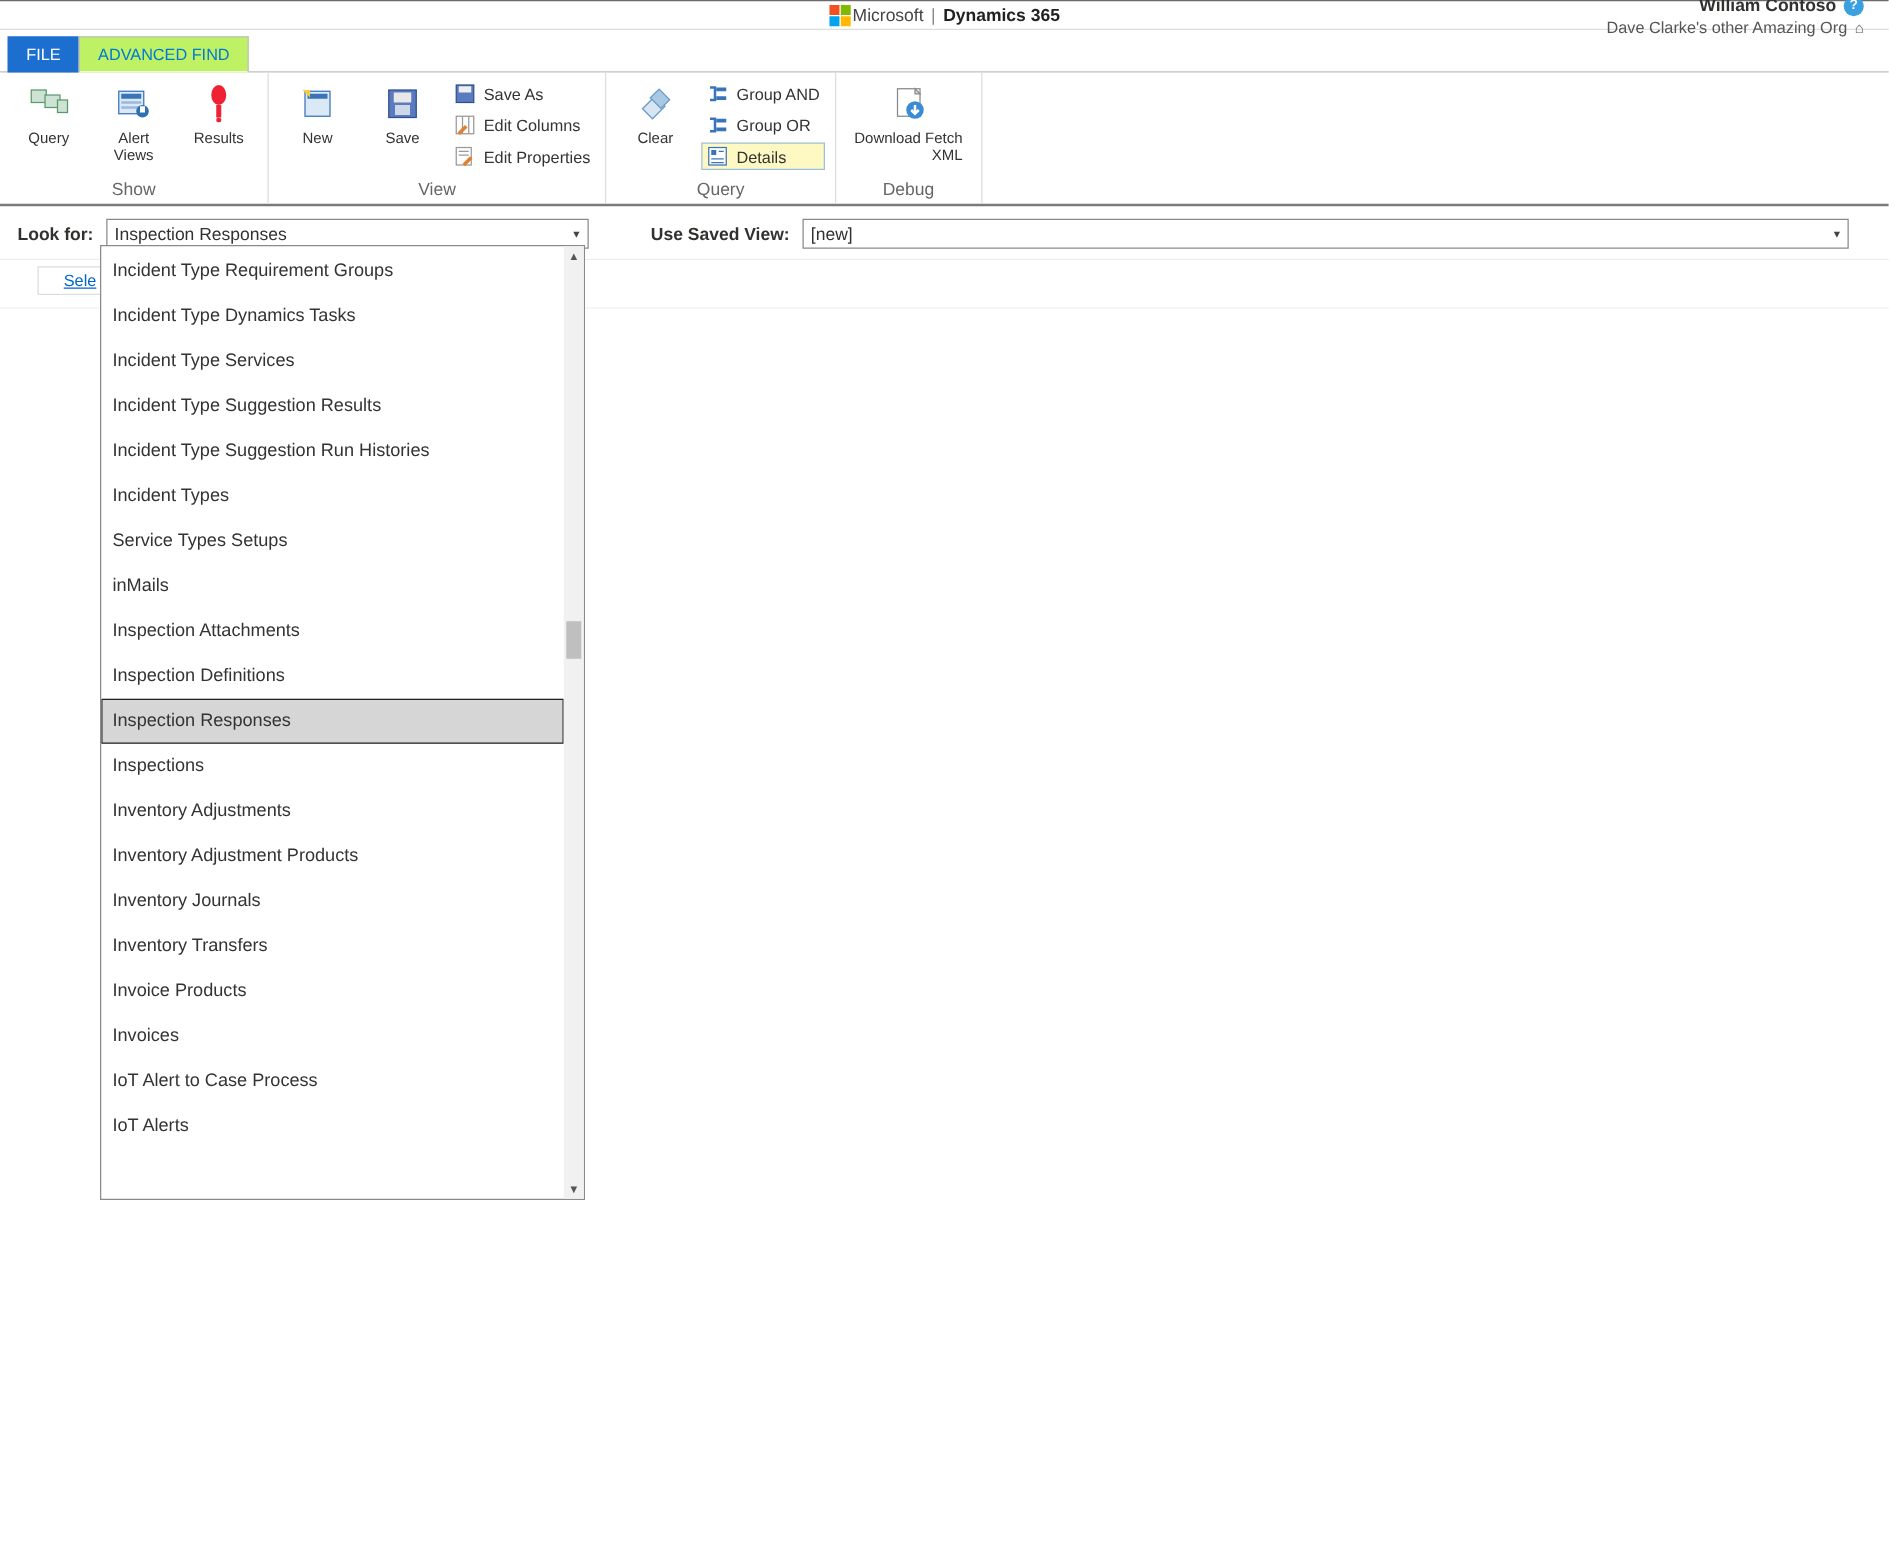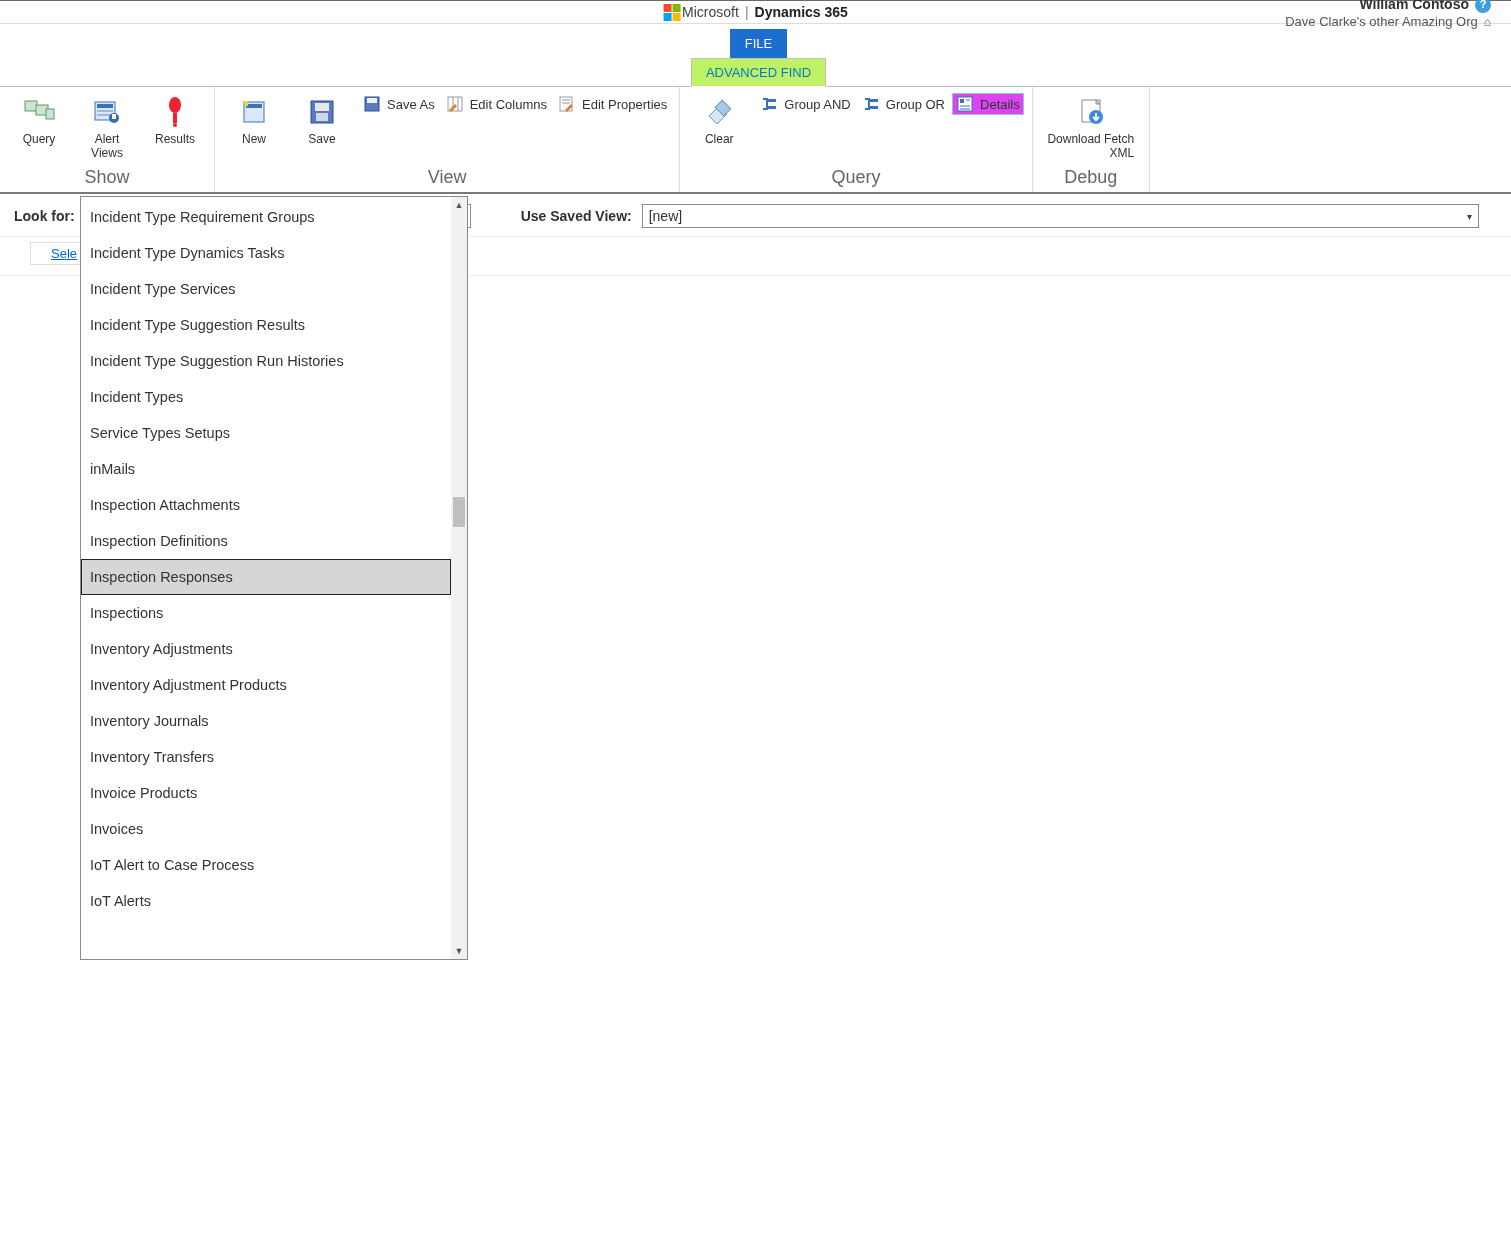--- a/index.html
+++ b/index.html
@@ -55,24 +55,23 @@
   .help-icon {
     width:16px; height:16px; border-radius:50%;
     background:#3aa0e0; color:#fff; font-size:11px;
     display:inline-flex; align-items:center; justify-content:center;
     font-weight:bold;
   }
   .home-icon { color:#555; font-size:12px; }
 
   .tabs-row {
     display:flex;
-    align-items:center;
+    align-items:flex-end;
     margin-top:4px;
     padding-left:6px;
-    flex-direction:column;
   }
   .tab {
     padding:6px 14px;
     font-size:13px;
     border:1px solid transparent;
     position:relative;
     top:1px;
   }
   .tab.file {
     background:#1c6fcf;
@@ -93,35 +92,35 @@
     height:108px;
   }
   .ribbon-group {
     border-right:1px solid #ddd;
     display:flex;
     flex-direction:column;
     align-items:center;
     padding:4px 8px 2px;
   }
   .ribbon-group-body { display:flex; flex:1; align-items:flex-start; gap:6px; }
-  .ribbon-group-label { font-size:18px; color:#666; margin-top:auto; padding:2px 0; }
+  .ribbon-group-label { font-size:14px; color:#666; margin-top:auto; padding:2px 0; }
   .big-btn {
     display:flex; flex-direction:column; align-items:center; justify-content:flex-start;
     width:62px; padding:4px 2px; gap:3px;
     font-size:12px; color:#333; text-align:center; cursor:default;
   }
   .big-btn .icon-box {
     width:34px; height:34px; display:flex; align-items:center; justify-content:center;
   }
-  .small-btn-col { display:flex; gap:3px; padding-top:2px; }
+  .small-btn-col { display:flex; flex-direction:column; gap:3px; padding-top:2px; }
   .small-btn {
     display:flex; align-items:center; gap:6px;
     font-size:13px; color:#333; padding:2px 4px; white-space:nowrap;
   }
-  .small-btn.highlight { background:#d946ef; border:1px solid #9ac0e0; padding:1px 3px; }
+  .small-btn.highlight { background:#fef9c3; border:1px solid #9ac0e0; padding:1px 3px; }
   .small-icon { width:18px; height:18px; display:inline-flex; align-items:center; justify-content:center; }
 
   .criteria-bar {
     display:flex;
     align-items:center;
     gap:10px;
     padding:10px 14px 8px;
     border-bottom:1px solid #eee;
     font-size:14px;
   }

